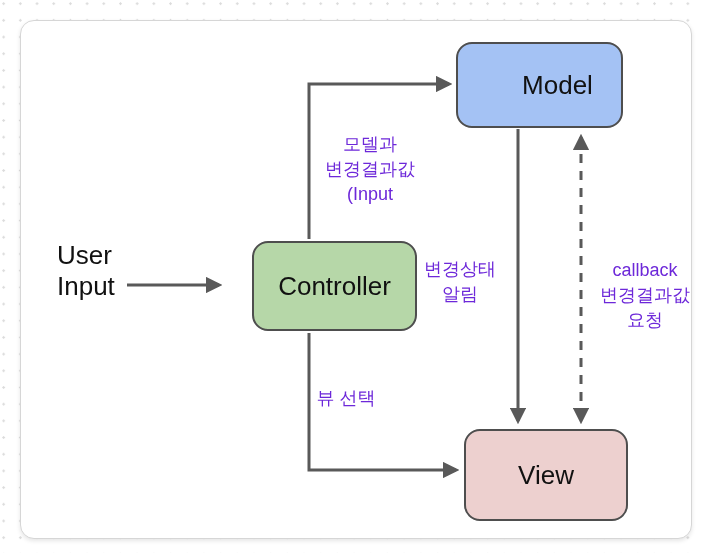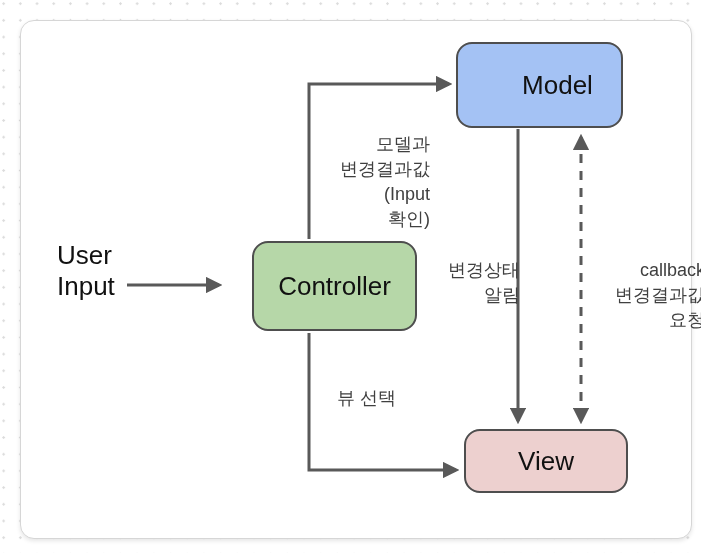--- a/index.html
+++ b/index.html
@@ -34,32 +34,32 @@
     border-radius: 16px;
     display: flex;
     align-items: center;
     justify-content: center;
     font-size: 26px;
     color: #111111;
     box-sizing: border-box;
   }
   .node-model      { left: 456px; top: 42px;  width: 167px; height: 86px; padding-left: 36px; }
   .node-controller { left: 228px; top: 241px; width: 165px; height: 90px; }
-  .node-view       { left: 464px; top: 429px; width: 164px; height: 64px; }
+  .node-view       { left: 464px; top: 429px; width: 164px; height: 92px; }
   .edge-label {
     position: absolute;
     font-size: 18px;
     line-height: 25px;
-    color: #404040;
-    text-align: right;
+    color: #6d28d9;
+    text-align: center;
     white-space: nowrap;
   }
   .edge-label span { display: block; }
   .lbl-interaction { left: 310px; top: 132px; width: 120px; }
-  .lbl-change      { left: 400px; top: 258px; width: 120px; }
+  .lbl-change      { left: 400px; top: 258px; width: 120px; font-family: Liberation Mono, monospace; }
   .lbl-callback    { left: 585px; top: 258px; width: 120px; }
   .lbl-viewselect  { left: 296px; top: 386px; width: 100px; }
   .user-input {
     position: absolute;
     left: 57px; top: 240px;
     font-size: 26px;
     line-height: 31px;
     color: #111111;
   }
   .user-input span { display: block; }
@@ -101,21 +101,20 @@
 
 <div class="user-input">
   <span>User</span>
   <span>Input</span>
 </div>
 
 <div class="edge-label lbl-interaction">
   <span>모델과</span>
   <span>변경결과값</span>
   <span>(Input</span>
-  <span>확인)</span>
 </div>
 
 <div class="edge-label lbl-change">
   <span>변경상태</span>
   <span>알림</span>
 </div>
 
 <div class="edge-label lbl-callback">
   <span>callback</span>
   <span>변경결과값</span>

